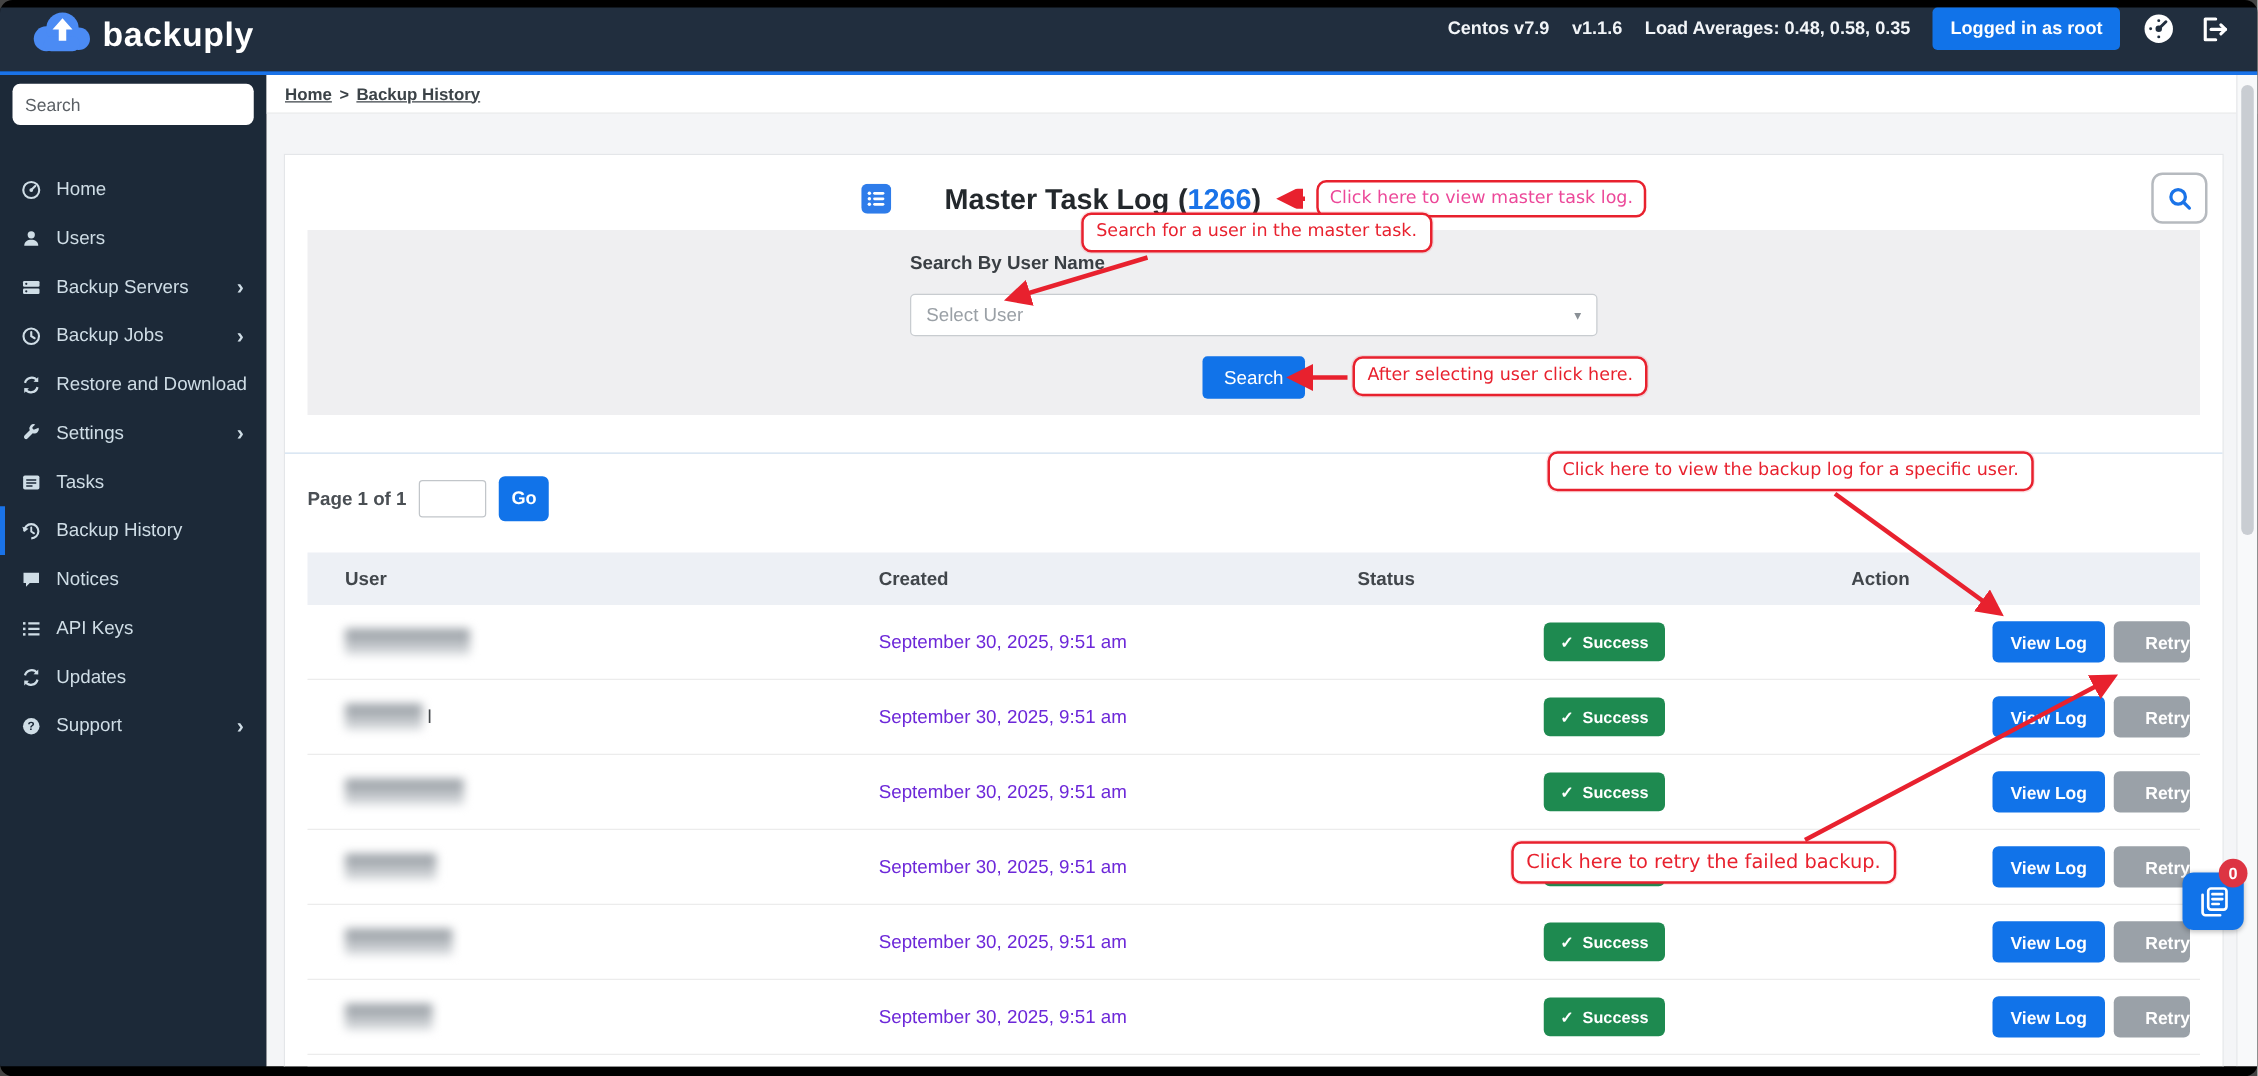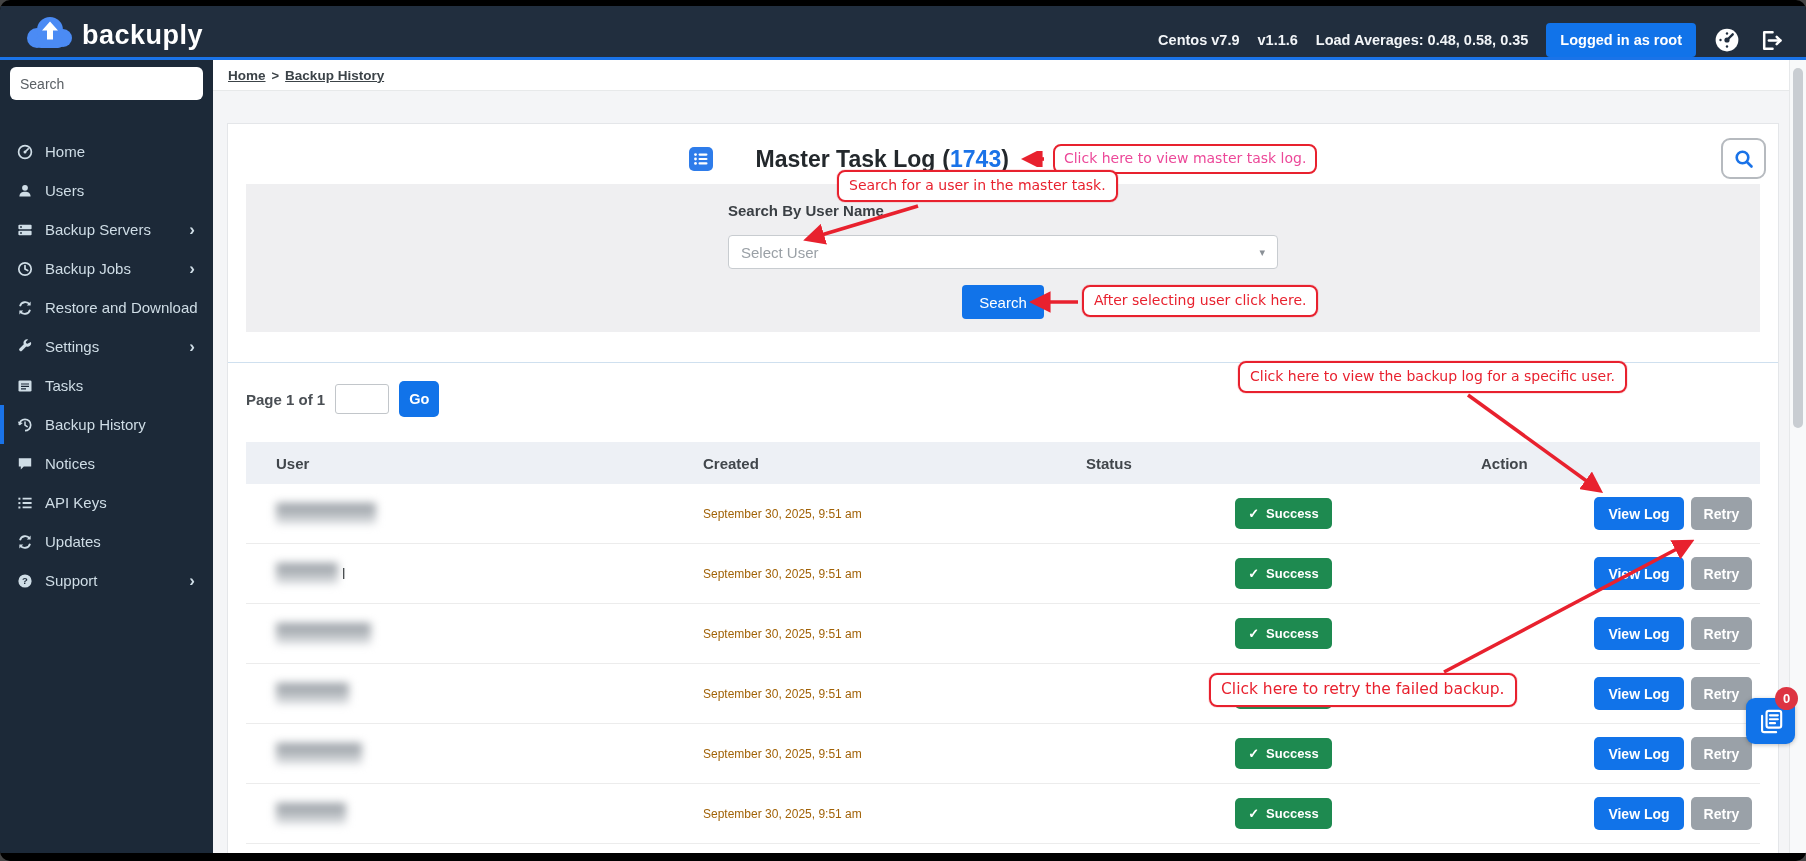--- a/index.html
+++ b/index.html
@@ -1,20 +1,20 @@
 <!DOCTYPE html>
 <html><head>
 <meta charset="utf-8">
 <style>
   * { margin:0; padding:0; box-sizing:border-box; }
   body { background:#444; font-family:"Liberation Sans", sans-serif; }
   .app { position:relative; width:1806px; height:861px; background:#000; overflow:hidden; border-radius:10px; }
 
   
-  .topbar { position:absolute; left:0; top:6px; width:100%; height:51px; background:#212e3e; display:flex; align-items:flex-end; justify-content:space-between; padding:0 22px; z-index:5;gap:26px; }
+  .topbar { position:absolute; left:0; top:6px; width:100%; height:51px; background:#212e3e; display:flex; align-items:flex-start; justify-content:space-between; padding:0 22px; z-index:5;gap:26px; }
   .brand { display:flex; align-items:center; gap:6px; }
   .brand-text { color:#fff; font-size:27px; font-weight:600; letter-spacing:.5px; }
   .top-right { display:flex; align-items:center; gap:18px; }
   .top-meta { color:#f2f5f8; font-size:14.5px; font-weight:600; }
   .login-btn { background:#1173e9; color:#fff; font-size:14.5px; font-weight:700; border:none; border-radius:4px; padding:9px 14px; cursor:pointer; }
   .top-icon { width:26px; height:26px; display:flex; align-items:center; justify-content:center; }
   .blueline { position:absolute; left:0; top:57px; width:100%; height:3px; background:#1a73e8; z-index:6; }
 
   
   .sidebar { position:absolute; left:0; top:60px; width:213px; bottom:8px; background:#1c2938; z-index:4; }
@@ -66,27 +66,27 @@
 
   .tbl { margin-top:24px; }
   .tbl-head { display:grid; grid-template-columns:445px 395px 395px 1fr; background:#edf0f5; height:42px; align-items:center; }
   .th { font-size:15px; font-weight:700; color:#41464b; }
   .th.c1 { padding-left:30px; } .th.c2 { padding-left:12px; }
   .th.c3, .th.c4 { }
   .tbl-row { display:grid; grid-template-columns:445px 395px 395px 1fr; height:60px; align-items:center; border-bottom:1px solid #ececec; background:#fff; }
   .cell-user { padding-left:30px; display:flex; align-items:center; gap:4px; }
   .blurname { height:21px; border-radius:2px; background:linear-gradient(180deg,#9aa0a6 15%,#d8dbde 90%); filter:blur(4px); }
   .blur-suffix { font-size:15px; color:#3c4043; }
-  .cell-date { padding-left:12px; font-size:12px; color:#a16207; }
+  .cell-date { padding-left:12px; font-size:15px; color:#6d28d9; }
   .cell-status { display:flex; justify-content:center; }
   .badge-success { display:inline-flex; align-items:center; gap:7px; background:#1e8a50; color:#fff; font-size:13px; font-weight:700; border-radius:5px; padding:8px 13px; }
   .badge-success .chk { font-size:13px; font-weight:700; }
   .cell-action { display:flex; justify-content:flex-end; gap:7px; padding-right:8px; }
   .btn-viewlog { width:90px; height:33px; background:#1173e9; color:#fff; border:none; border-radius:5px; font-size:14px; font-weight:700; cursor:pointer; font-family:"Liberation Sans",sans-serif; }
-  .btn-retry { width:61px; height:33px; background:#9aa1a8; color:#fff; border:none; border-radius:5px; font-size:14px; font-weight:700; cursor:pointer; font-family:"Liberation Sans",sans-serif; }
+  .btn-retry { width:61px; height:33px; background:#9aa1a8; color:#fff; border:none; border-radius:5px; font-size:14px; font-weight:700; cursor:pointer; font-family:"Liberation Sans",sans-serif;text-align:right; }
 
   
   .overlay { position:absolute; inset:0; z-index:40; pointer-events:none; }
   .ann { position:absolute; background:#fff; border:2.5px solid #e8212e; border-radius:8px; color:#e8212e; font-family:"DejaVu Sans", sans-serif; font-size:14px; padding:4px 10px; white-space:nowrap; line-height:1.4; box-shadow:0 0 0 1px rgba(232,33,46,.12); }
   .ann-inline { position:relative; background:#fff; border:2.5px solid #e8212e; border-radius:8px; color:#ec4899; font-family:"DejaVu Sans", sans-serif; font-size:14px; padding:3px 9px; white-space:nowrap; line-height:1.4; }
   .arrows { position:absolute; inset:0; width:100%; height:100%; }
 
   
   .float-widget { position:absolute; left:1746px; top:698px; width:49px; height:46px; background:#1173e9; border-radius:9px; display:flex; align-items:center; justify-content:center; z-index:45; cursor:pointer; box-shadow:0 1px 4px rgba(0,0,0,.25); }
   .float-badge { position:absolute; left:1775px; top:687px; width:23px; height:23px; background:#dd3442; border-radius:50%; color:#fff; font-size:13px; font-weight:700; display:flex; align-items:center; justify-content:center; z-index:46; }
@@ -283,21 +283,21 @@
             <rect width="24" height="24" rx="5" fill="#2e7cea"></rect>
             <circle cx="6.5" cy="7.6" r="1.4" fill="#fff"></circle>
               <rect x="9.5" y="6.5" width="9" height="2.2" rx="1.1" fill="#fff"></rect>
             <circle cx="6.5" cy="12" r="1.4" fill="#fff"></circle>
               <rect x="9.5" y="10.9" width="9" height="2.2" rx="1.1" fill="#fff"></rect>
             <circle cx="6.5" cy="16.4" r="1.4" fill="#fff"></circle>
               <rect x="9.5" y="15.3" width="9" height="2.2" rx="1.1" fill="#fff"></rect>
           </svg>
         </span>
         <span class="page-title">Master Task Log</span>
-        <span class="title-count"><span>(</span><b>1743</b><span>)</span></span>
+        <span class="title-count"><span>(</span><b>1266</b><span>)</span></span>
         <svg width="30" height="16">
             <line x1="28" y1="8" x2="10" y2="8" stroke="#e8212e" stroke-width="3.6" marker-end="url(#ah)"></line>
           </svg>
         <span class="ann-inline">Click here to view master task log.</span>
         <span class="search-toggle">
           <svg width="22" height="22" viewBox="0 0 22 22" fill="none" stroke="#1a73e8" stroke-width="2.6" stroke-linecap="round">
             <circle cx="9.5" cy="9.5" r="5.8"></circle>
             <line x1="14" y1="14" x2="18.5" y2="18.5"></line>
           </svg>
         </span>
@@ -455,21 +455,21 @@
     </div>
   </div>
 
   <div class="overlay">
     <svg class="arrows" viewBox="0 0 1806 861">
       <line x1="918" y1="206" x2="808" y2="239" stroke="#e8212e" stroke-width="3.6" marker-end="url(#ah)"></line>
       <line x1="1078" y1="302" x2="1034" y2="302" stroke="#e8212e" stroke-width="3.6" marker-end="url(#ah)"></line>
       <line x1="1468" y1="395" x2="1599" y2="490" stroke="#e8212e" stroke-width="3.6" marker-end="url(#ah)"></line>
       <line x1="1444" y1="672" x2="1690" y2="542" stroke="#e8212e" stroke-width="3.6" marker-end="url(#ah)"></line>
     </svg>
-    <span class="ann" style="left:837px; top:170px;">Search for a user in the master task.</span>
+    <span class="ann" style="left:865px; top:170px;">Search for a user in the master task.</span>
     <span class="ann" style="left:1082px; top:285px;">After selecting user click here.</span>
     <span class="ann" style="left:1238px; top:361px;">Click here to view the backup log for a specific user.</span>
     <span class="ann" style="left:1209px; top:673px; font-size:15.5px;">Click here to retry the failed backup.</span>
   </div>
 
   <div class="float-widget">
     <svg width="27" height="27" viewBox="0 0 24 24" fill="none" stroke="#fff" stroke-width="1.9" stroke-linecap="round">
       <rect x="8.5" y="2.5" width="13" height="15" rx="2"></rect>
       <path d="M4.5 7 V19.5 A2 2 0 0 0 6.5 21.5 H17"></path>
       <path d="M11.5 6.5 h7 M11.5 10 h7 M11.5 13.5 h4.5"></path>

